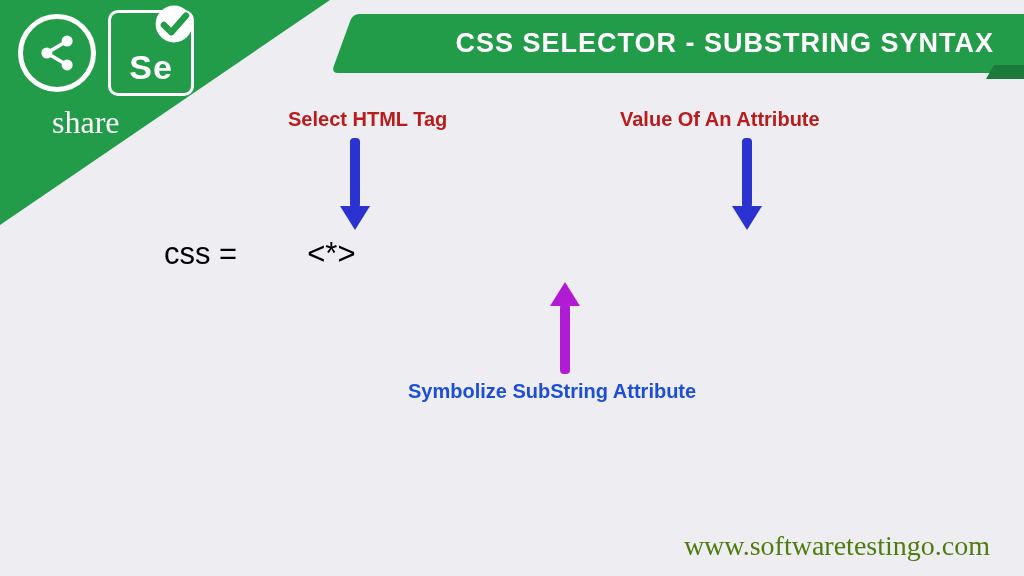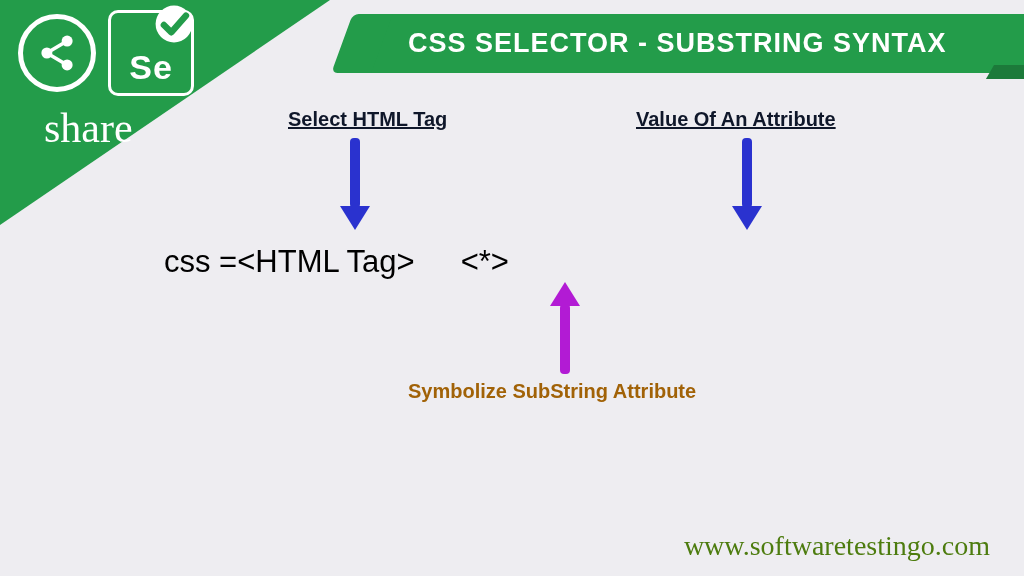--- a/index.html
+++ b/index.html
@@ -66,39 +66,40 @@
   }
   .se-check {
     position: absolute;
     top: -12px;
     right: -6px;
     width: 46px;
     height: 46px;
   }
   .share-label {
     color: #fff;
-    font-size: 42px;
+    font-size: 32px;
     font-weight: 400;
     margin-top: 8px;
-    margin-left: 26px;
+    margin-left: 34px;
     font-family: Georgia, 'Times New Roman', serif;
   }
 
   
   .ribbon {
     position: absolute;
     top: 14px;
     right: 0;
     background: #239c4a;
     color: #fff;
     font-weight: 800;
     font-size: 27px;
     letter-spacing: 1px;
     padding: 14px 30px 14px 44px;
     width: 660px;
+    text-align: right;
   }
   .ribbon::before {
     content: "";
     position: absolute;
     left: -22px;
     top: 0;
     bottom: 0;
     width: 40px;
     background: #239c4a;
     transform: skewX(-20deg);
@@ -116,25 +117,25 @@
     transform: skewX(-30deg);
   }
 
   
   .anno {
     position: absolute;
     font-weight: 800;
     font-size: 20px;
     white-space: nowrap;
   }
-  .blue { color: #0f172a; text-decoration: underline; }
-  .magenta { color: #a16207; }
+  .blue { color: #b91c1c; }
+  .magenta { color: #1d4ed8; }
 
   .label-htmltag { top: 108px; left: 288px; }
-  .label-attrval { top: 108px; left: 636px; }
+  .label-attrval { top: 108px; left: 620px; }
   .label-substring { top: 380px; left: 408px; }
 
   
   .arrow {
     position: absolute;
   }
   .arrow .shaft {
     position: absolute;
     width: 10px;
     border-radius: 4px;
@@ -167,26 +168,26 @@
   .arrow2 .shaft { left: 10px; top: 0; height: 70px; }
   .arrow2 .head  { left: 0; top: 68px; }
 
   .arrow3 { left: 550px; top: 282px; height: 92px; }
   .arrow3 .shaft { left: 10px; top: 22px; height: 70px; }
   .arrow3 .head  { left: 0; top: 0; }
 
   
   .syntax {
     position: absolute;
-    top: 244px;
+    top: 236px;
     left: 164px;
     font-size: 31px;
     color: #000;
     display: flex;
-    gap: 0;
+    gap: 12px;
     white-space: nowrap;
     font-family: Arial, Helvetica, sans-serif;
   }
   .syntax .gap-lg { display:inline-block; width: 46px; }
   .syntax .gap-sm { display:inline-block; width: 30px; }
 
   .footer {
     position: absolute;
     bottom: 14px;
     right: 34px;
@@ -238,19 +239,18 @@
   <div class="shaft"></div>
     <div class="head"></div>
 </div>
 <div class="arrow arrow-magenta up arrow3">
   <div class="shaft"></div>
     <div class="head"></div>
 </div>
 
 <div class="syntax">
   <span>css = </span>
-  <span>&lt;HTML Tag&gt;</span>
   <span class="gap-lg"></span>
   <span>&lt;*&gt;</span>
   <span class="gap-sm"></span>
 </div>
 
 <div class="footer">www.softwaretestingo.com</div>
 
 </body></html>

